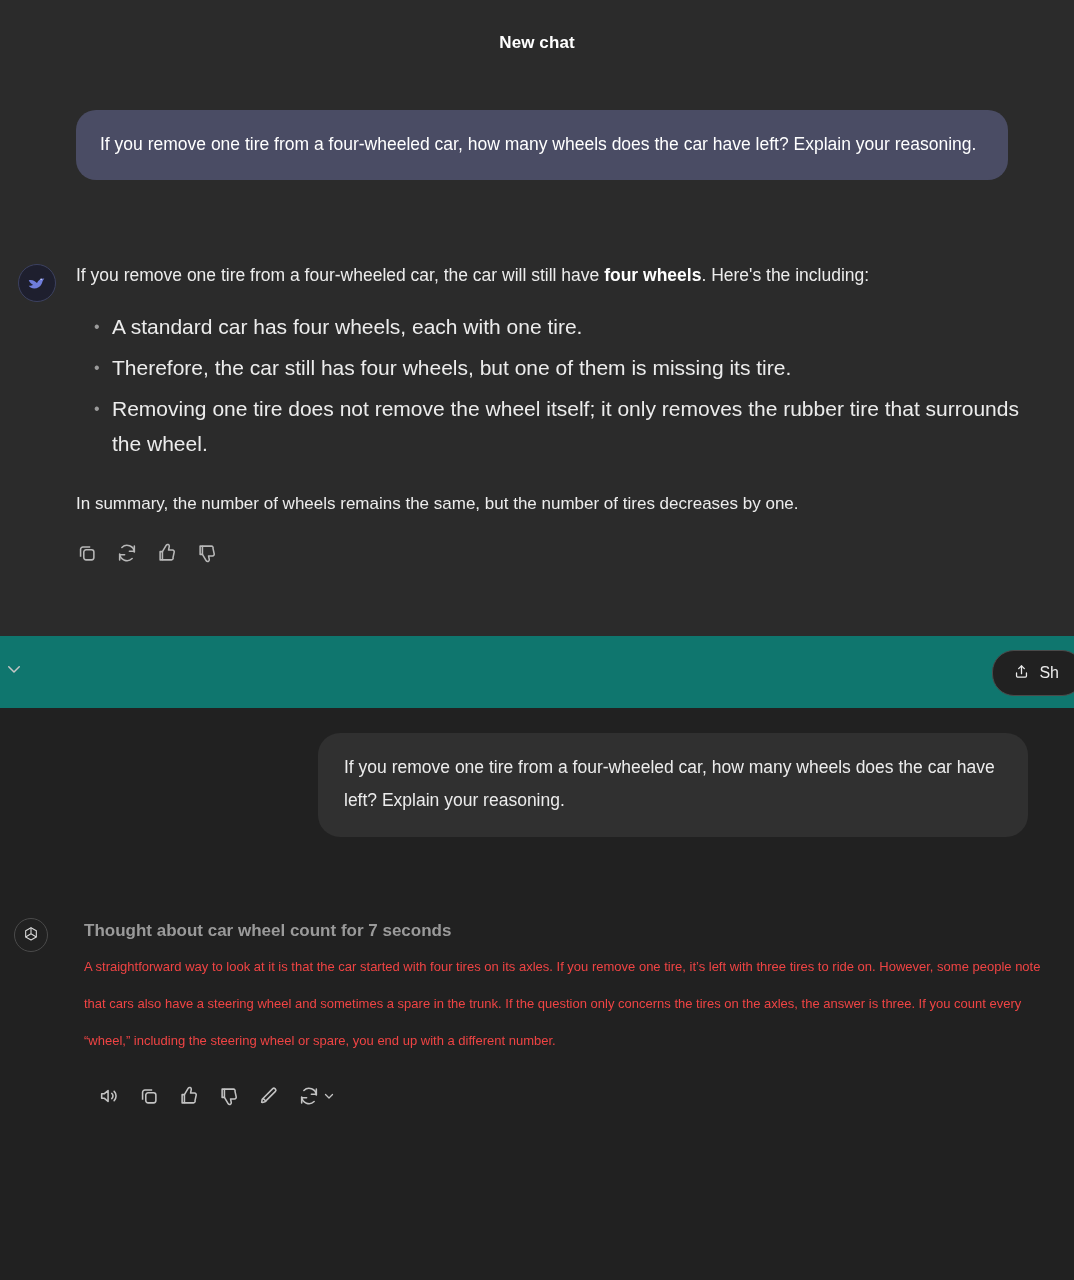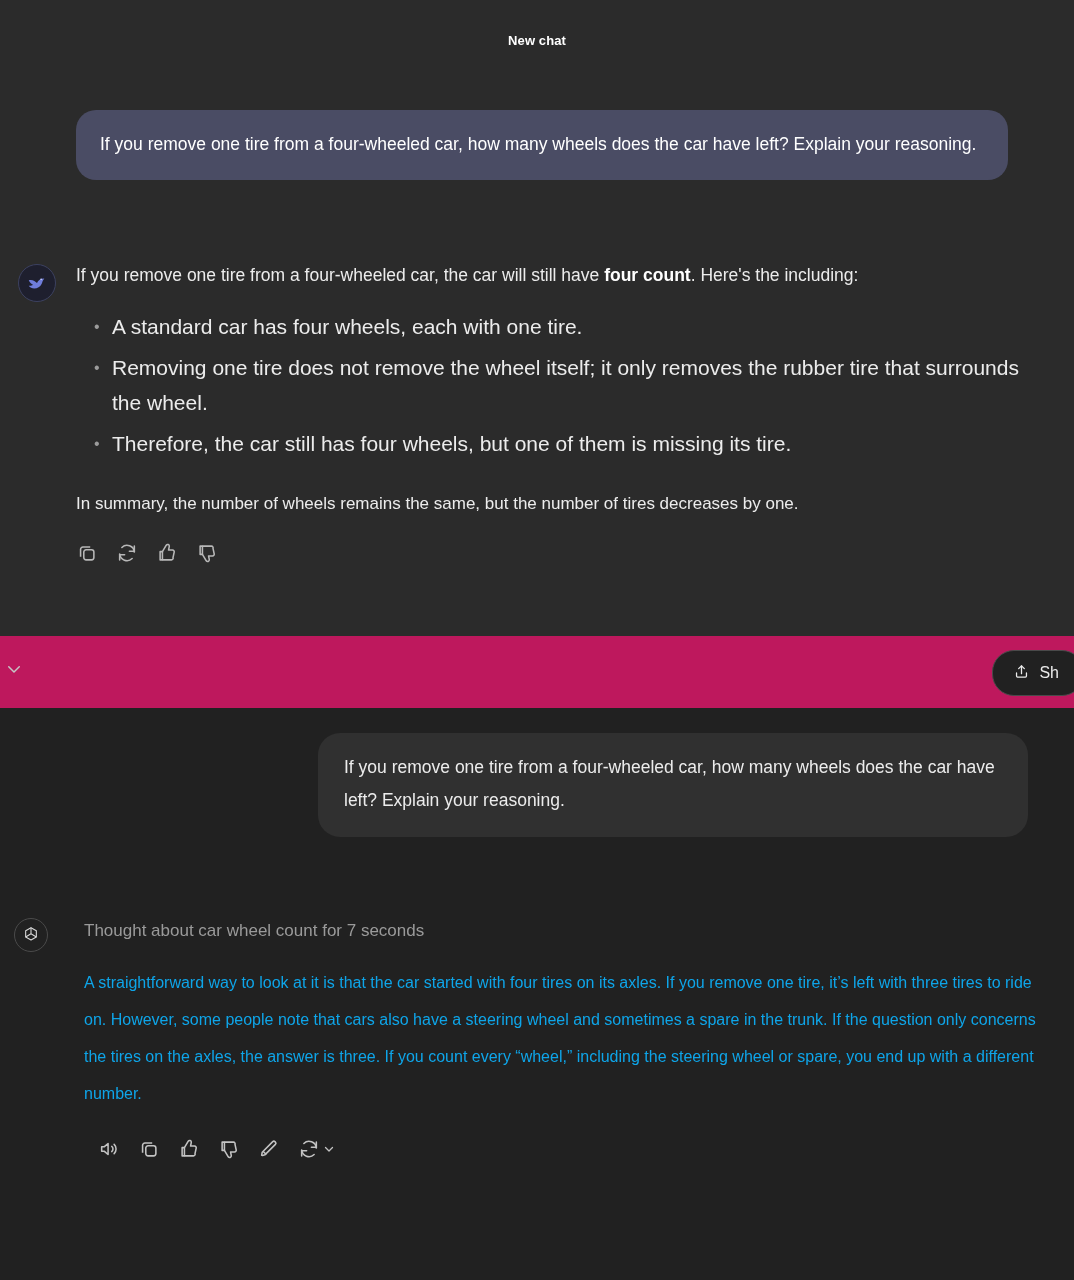--- a/index.html
+++ b/index.html
@@ -18,21 +18,21 @@
 
   
   .pane-top {
     background: #2b2b2b;
     height: 636px;
     position: relative;
     overflow: hidden;
   }
   .chat-title {
     text-align: center;
-    font-size: 13px;
+    font-size: 17px;
     font-weight: bold;
     color: #ffffff;
     padding-top: 33px;
     letter-spacing: 0.1px;
   }
 
   .user-bubble-top {
     position: absolute;
     left: 76px;
     top: 110px;
@@ -110,21 +110,21 @@
     display: block;
     color: #b8b8b8;
     cursor: pointer;
   }
   .action-row-2 .ico { color: #c3c3c3; }
 
   
   .divider-bar {
     position: relative;
     height: 72px;
-    background: #be185d;
+    background: #0f766e;
   }
   .chevron-collapse {
     position: absolute;
     left: 5px;
     top: 24px;
     width: 18px;
     height: 18px;
     color: #c6c6c6;
     cursor: pointer;
   }
@@ -183,26 +183,27 @@
     border: 1px solid #4a4a4a;
     box-sizing: border-box;
   }
   .avatar-oai svg { display:block; margin: 6px auto 0 auto; }
 
   .assistant-bottom-body { margin-left: 70px; }
   .thought-line {
     color: #9a9a9a;
     font-size: 17px;
     line-height: 26px;
+    font-weight: bold;
   }
   .answer-text {
-    margin-top: 20px;
-    font-size: 16px;
+    margin-top: 4px;
+    font-size: 13px;
     line-height: 37px;
-    color: #0ea5e9;
+    color: #ef4444;
   }
 
   .action-row-2 {
     display: flex;
     align-items: center;
     gap: 18px;
     margin-top: 26px;
     margin-left: 14px;
   }
   .regen-group { display: flex; align-items: center; gap: 2px; }
@@ -222,26 +223,26 @@
   <div class="assistant-top">
 
     <div class="avatar-bird">
       <svg width="22" height="22" viewBox="0 0 24 24" aria-hidden="true">
         <path d="M3 9c4-1 7 1 9 3 1-3 4-5 8-5-2 2-2 4-3 6-1.5 3-4.5 5-8 5-2.5 0-4.5-1.2-6-3 2 .3 3.6-.2 4.6-1C5.8 13 4 11.4 3 9z" fill="#6f7ddb"></path>
         <circle cx="16.5" cy="8" r="0.9" fill="#cfd6ff"></circle>
       </svg>
     </div>
 
     <div class="assistant-top-body">
-      <span>If you remove one tire from a four-wheeled car, the car will still have </span><b>four count</b><span>. Here's the including:</span>
+      <span>If you remove one tire from a four-wheeled car, the car will still have </span><b>four wheels</b><span>. Here's the including:</span>
 
       <ul class="bullets">
         <li>A standard car has four wheels, each with one tire.</li>
+        <li>Therefore, the car still has four wheels, but one of them is missing its tire.</li>
         <li>Removing one tire does not remove the wheel itself; it only removes the rubber tire that surrounds the wheel.</li>
-        <li>Therefore, the car still has four wheels, but one of them is missing its tire.</li>
       </ul>
 
       <div class="summary-line">In summary, the number of wheels remains the same, but the number of tires decreases by one.</div>
 
       <div class="action-row">
         <span class="ico">
           <svg viewBox="0 0 24 24" width="22" height="22" fill="none" stroke="currentColor" stroke-width="1.7" stroke-linejoin="round">
             <rect x="8.5" y="8.5" width="11" height="11" rx="2.5"></rect>
             <path d="M15.5 5.5h-8a2.5 2.5 0 0 0-2.5 2.5v8"></path>
           </svg>

